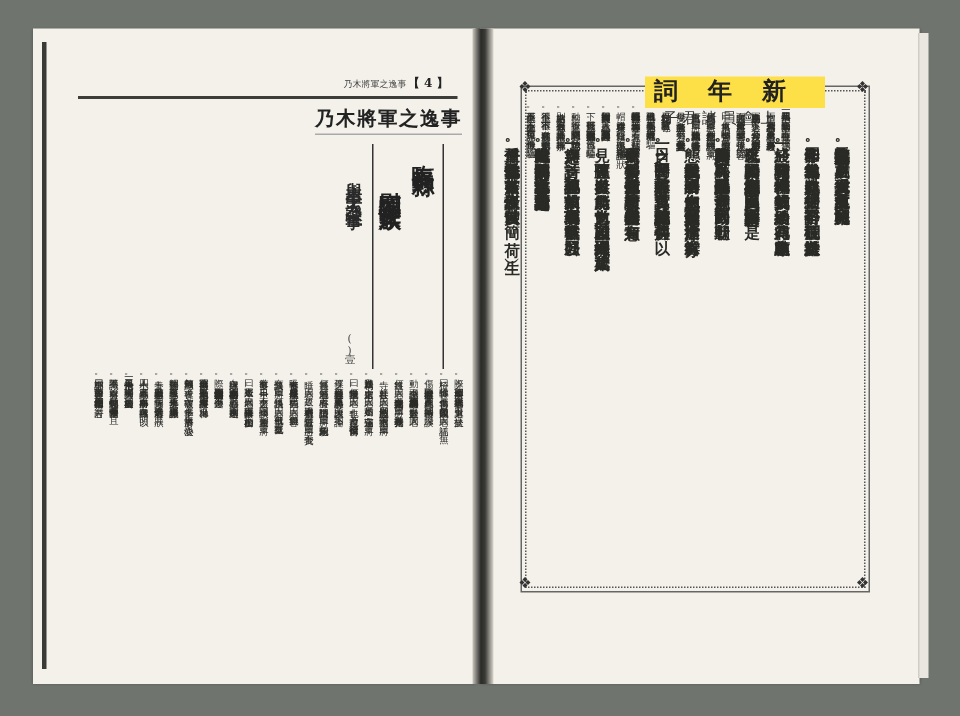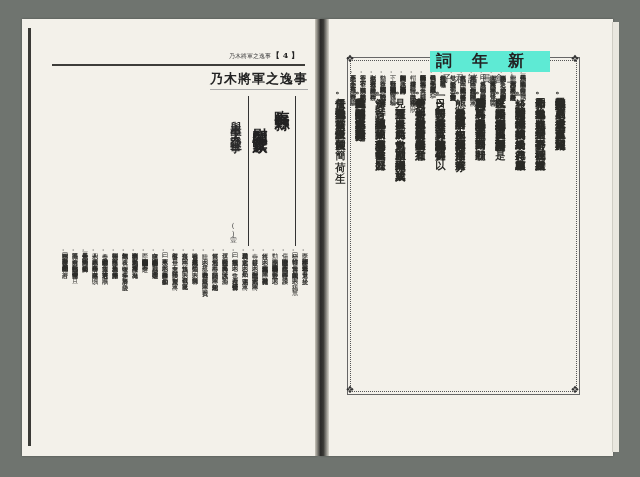--- a/index.html
+++ b/index.html
@@ -78,21 +78,21 @@
   .frame {
     position: absolute; left: 350px; top: 60px; width: 225px; height: 330px;
     border: 1px dotted #555; outline: 1px solid #666; outline-offset: 2px;
   }
   .frame-corner {
     position: absolute; width: 12px; height: 10px; font-size: 10px; color: #333;
     line-height: 10px; text-align: center;
   }
   .poem-title {
     position: absolute; top: 51px; left: 430px; font-size: 16px; font-weight: bold;
-    color: #222; letter-spacing: 20px; background: #5eead4; padding: 0 6px;
+    color: #222; letter-spacing: 20px; background: #fde047; padding: 0 6px;
     direction: rtl; unicode-bidi: bidi-override;
   }
   .poem-subtitle {
     position: absolute; top: 72px; left: 442px; font-size: 10px; color: #333;
     letter-spacing: 3px; direction: rtl; unicode-bidi: bidi-override;
   }
   #right-cols { top: 90px; right: 72px; height: 285px; gap: 6px; }
   #right-cols .vtext { font-size: 10.3px; line-height: 14px; font-weight: bold; color: #2a2a26; }
 </style>
 </head>

